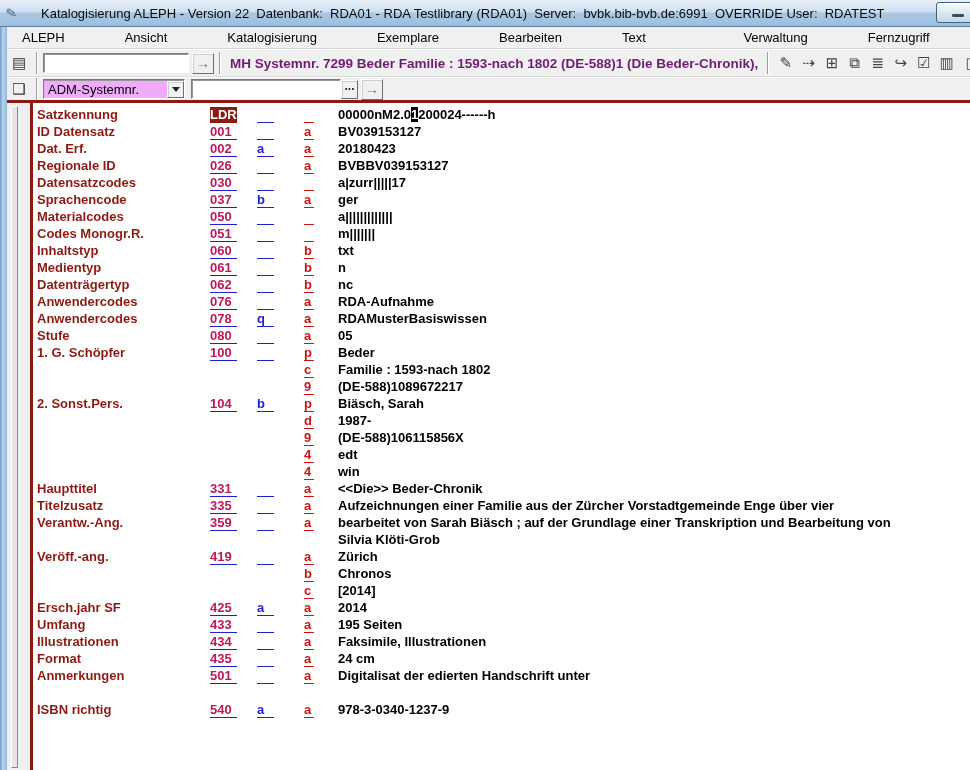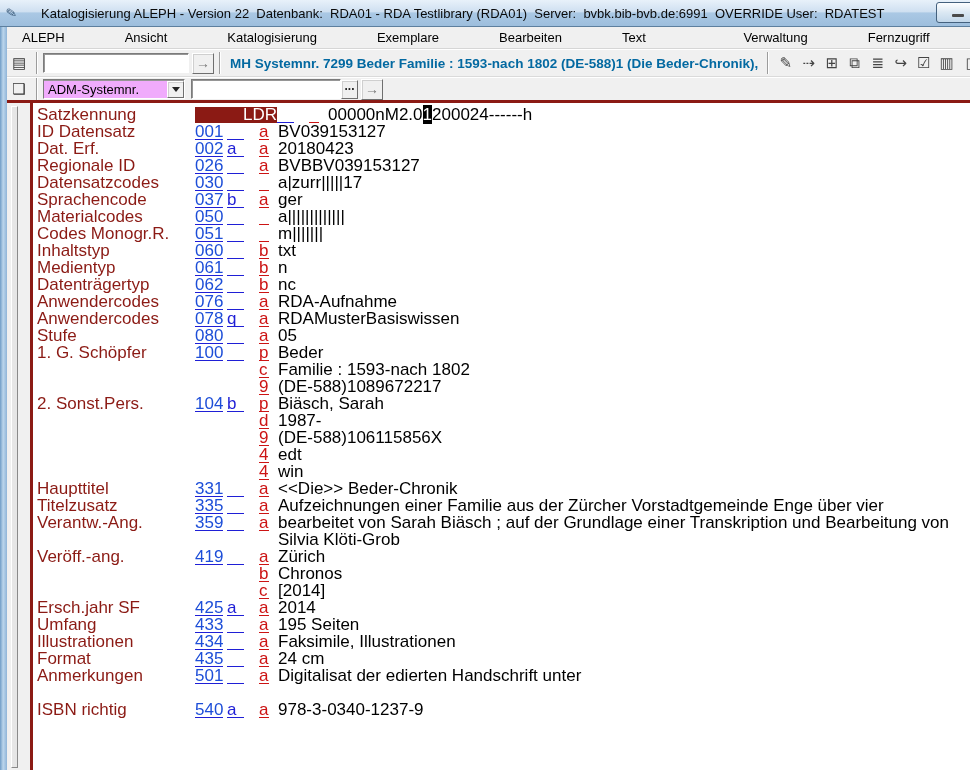--- a/index.html
+++ b/index.html
@@ -37,44 +37,44 @@
   .tool-btn{flex:0 0 auto;width:24px;height:22px;display:flex;align-items:center;justify-content:center;
     background:#f0f0f0;border:1px solid #f0f0f0;color:#333;font-size:15px;padding:0;}
   .sep{flex:0 0 auto;width:0;height:22px;border-left:1px solid #9c9c9c;border-right:1px solid #fff;margin:0 5px;}
   .sunken{background:#fff;border:1px solid #7b7b7b;border-bottom-color:#fff;border-right-color:#fff;
     box-shadow:inset 1px 1px 0 rgba(64,64,64,.55);}
   .tb-input{flex:0 0 auto;width:138px;height:18px;font-family:"Liberation Sans",sans-serif;font-size:13px;
     padding:0 3px;outline:none;}
   .raised{background:#f0f0f0;border:1px solid;border-color:#fff #6f6f6f #6f6f6f #fff;box-shadow:1px 1px 0 #cfcfcf inset;}
   .go-btn{flex:0 0 auto;width:22px;height:21px;margin-left:3px;display:flex;align-items:center;justify-content:center;
     color:#7a7a7a;font-size:14px;font-weight:bold;padding:0;}
-  .record-info{flex:0 0 auto;color:#0369a1;font-weight:bold;font-size:13.5px;white-space:nowrap;margin:0 4px;}
+  .record-info{flex:0 0 auto;color:#701a75;font-weight:bold;font-size:13.5px;white-space:nowrap;margin:0 4px;}
   .icon-strip{flex:0 0 auto;margin-left:auto;display:flex;align-items:center;}
   .icon-strip .tool-btn{width:23px;font-size:15px;color:#444;}
   .combo{flex:0 0 auto;display:flex;width:142px;height:20px;box-sizing:border-box;align-items:center;}
   .combo-value{flex:1;padding-left:4px;font-size:13px;line-height:17px;background:#f0abfc;height:17px;}
   .combo-arrow{flex:0 0 auto;width:17px;height:17px;display:flex;align-items:center;justify-content:center;padding:0;}
   .tri-down{width:0;height:0;border-left:4px solid transparent;border-right:4px solid transparent;border-top:5px solid #222;}
   .more-btn{flex:0 0 auto;width:17px;height:19px;display:flex;align-items:center;justify-content:center;
     font-weight:bold;font-size:12px;line-height:10px;padding:0 0 6px 0;color:#222;}
 
   
   .redline{position:absolute;left:7px;right:0;top:100px;height:3px;background:#8b1a14;}
   .gutter{position:absolute;left:7px;width:23px;top:103px;bottom:0;background:#f0f0f0;}
   .splitter{position:absolute;left:4px;top:3px;bottom:2px;width:5px;background:#e6e6e6;
     border:1px solid;border-color:#fff #8a8a8a #8a8a8a #fff;}
   .panel{position:absolute;left:30px;right:0;top:103px;bottom:0;background:#fff;
     border-left:3px solid #8b1a14;box-sizing:border-box;padding:4px 0 0 4px;overflow:hidden;}
 
   
-  .r-row{display:flex;height:17px;line-height:16px;font-size:17px;font-weight:normal;white-space:pre;}
+  .r-row{display:flex;height:17px;line-height:16px;font-size:13px;font-weight:bold;white-space:pre;gap:15px;}
   .r-label{flex:0 0 158px;color:#8b1a14;overflow:hidden;}
   .r-tagc{flex:0 0 32px;}
-  .tag-t{display:inline-block;min-width:27px;color:#1d4ed8;border-bottom:1px solid #1f1fd6;height:15px;}
-  .tag-sel{background:#8b1a14;color:#fff;border-bottom-color:#8b1a14;padding-left:48px;}
+  .tag-t{display:inline-block;min-width:27px;color:#be185d;border-bottom:1px solid #1f1fd6;height:15px;}
+  .tag-sel{background:#8b1a14;color:#fff;border-bottom-color:#8b1a14;}
   .r-indc{flex:0 0 32px;}
   .ind-t{display:inline-block;width:17px;color:#1f1fd6;border-bottom:1px solid #1f1fd6;height:15px;}
   .r-subc{flex:0 0 19px;}
   .sub-t{display:inline-block;width:10px;color:#cc1414;border-bottom:1px solid #cc1414;height:15px;}
   .r-val{color:#000;}
   .cursor{background:#000;color:#fff;}
 </style>
 </head>
 <body>
 

